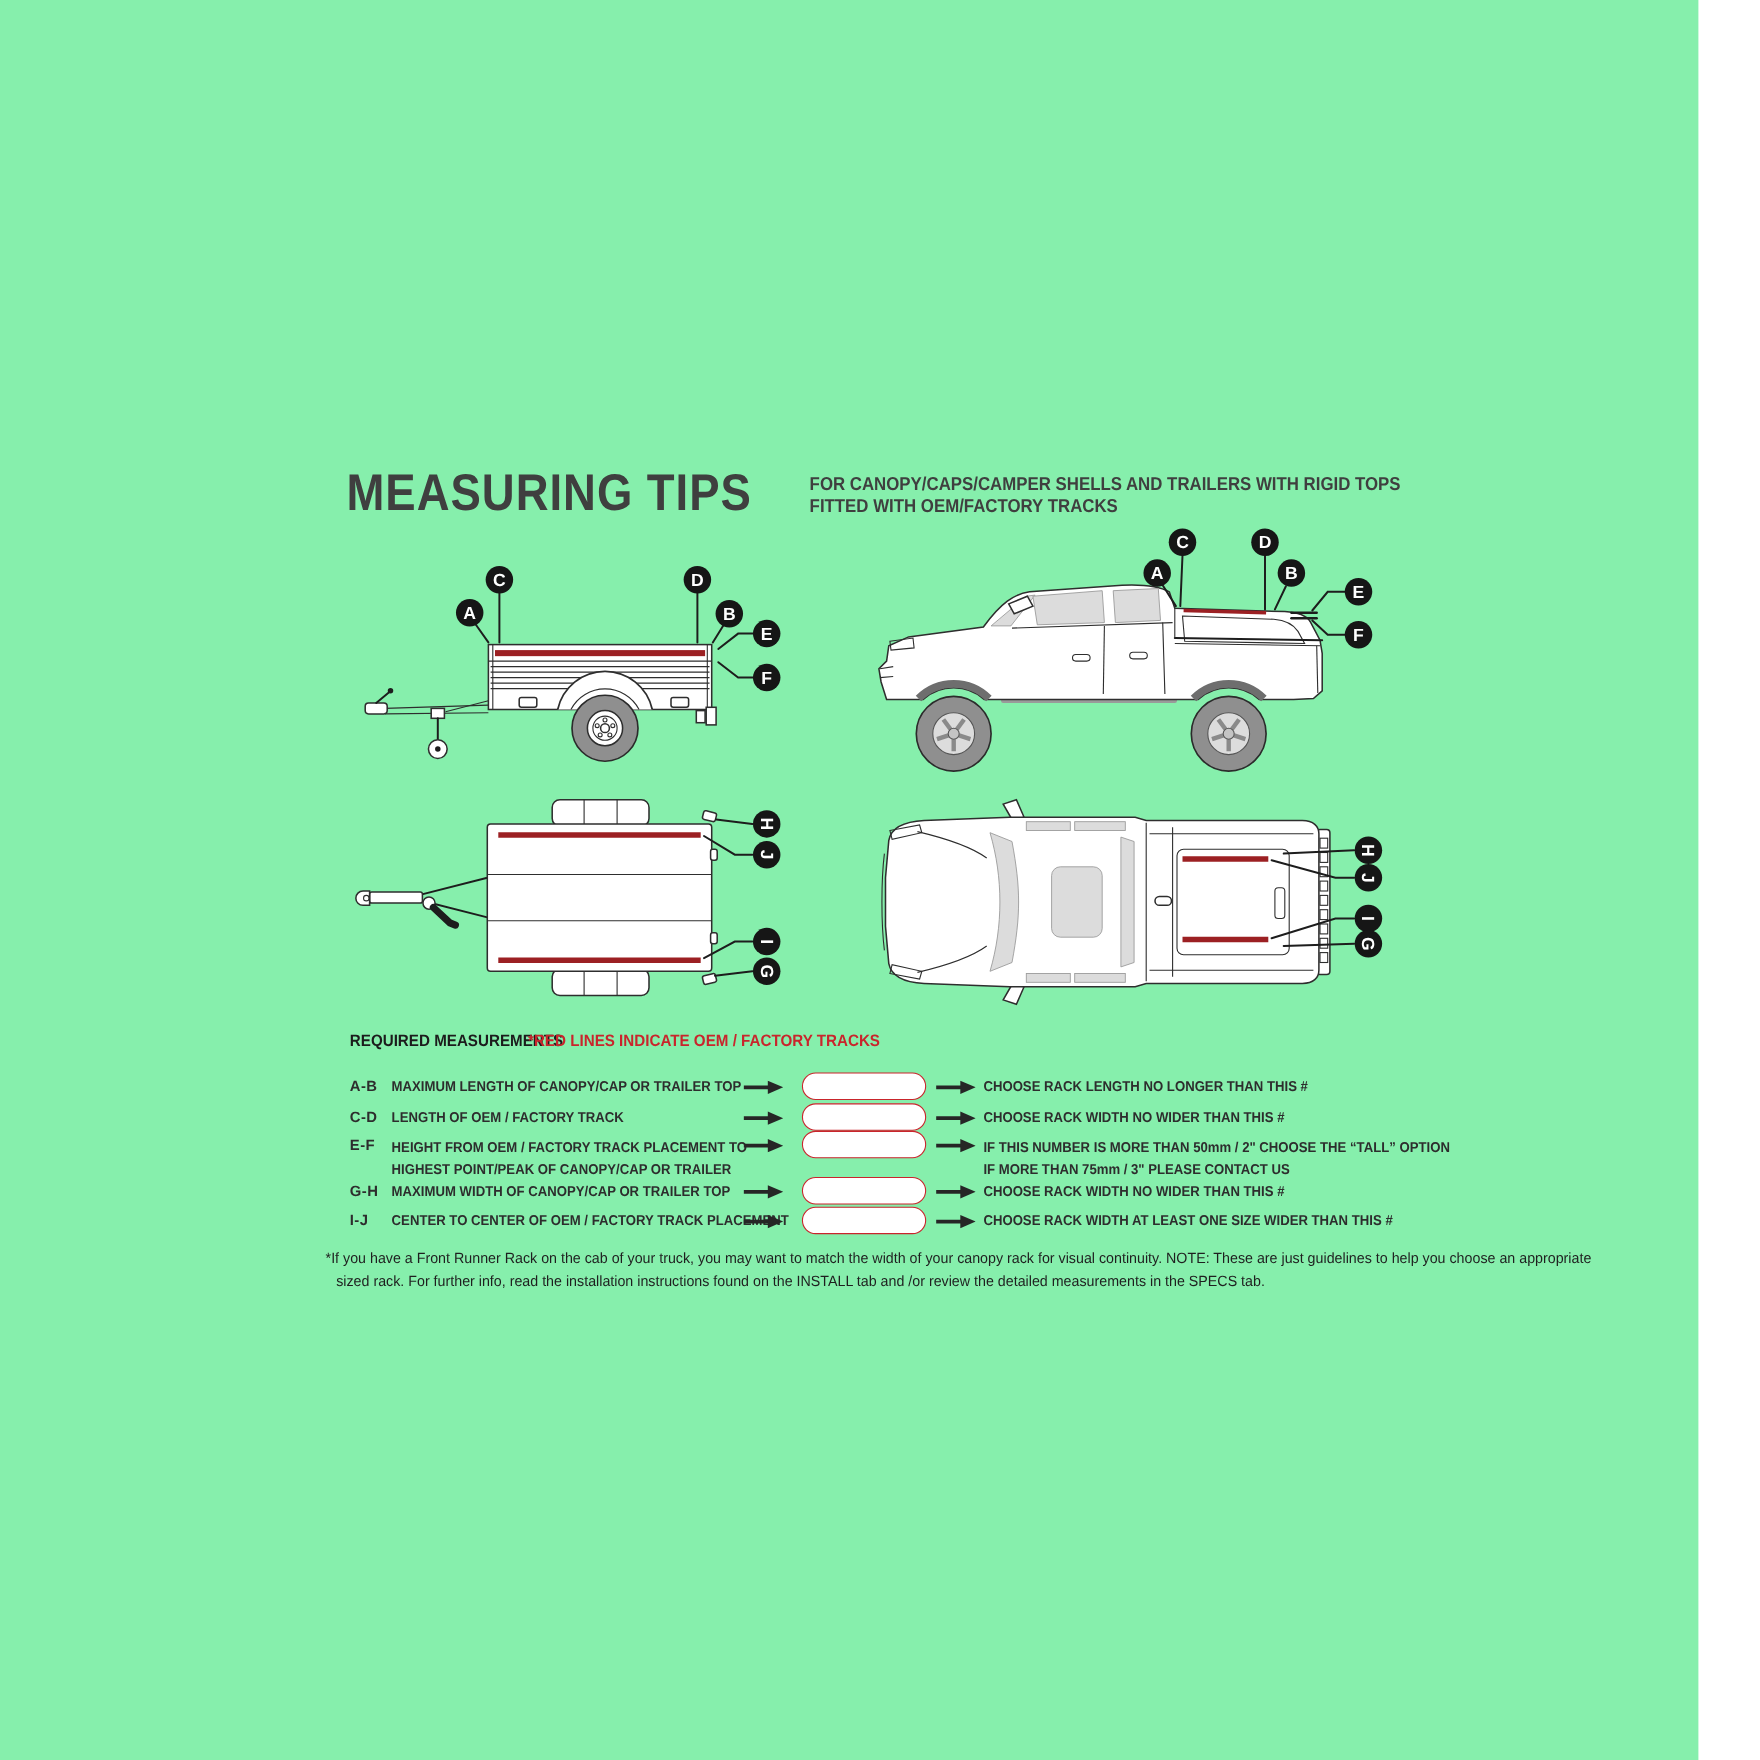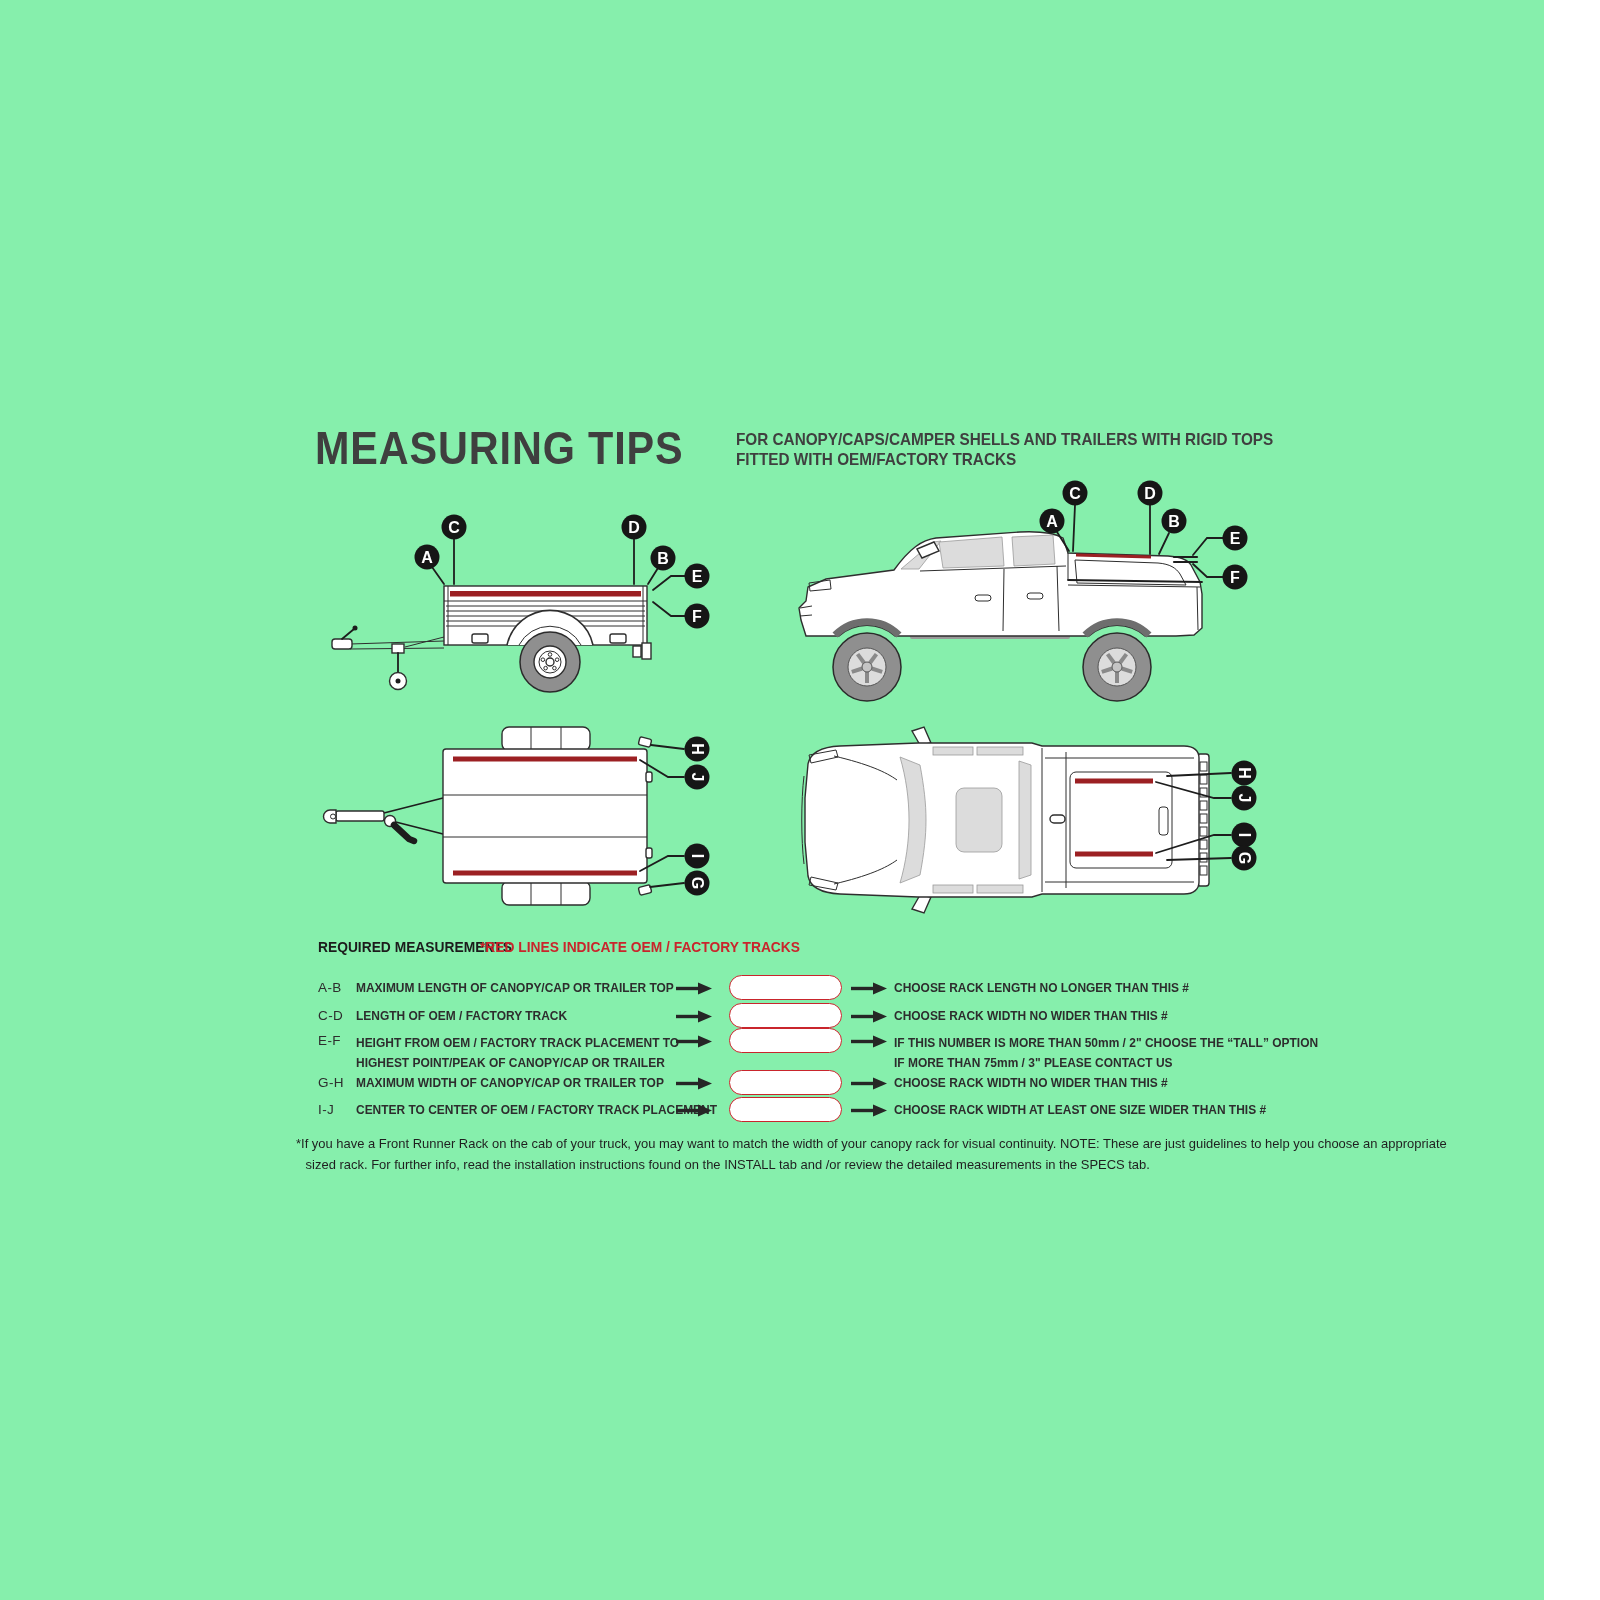--- a/index.html
+++ b/index.html
@@ -7,21 +7,21 @@
           font-family:"Liberation Sans",sans-serif;color:#2d2d2d;}
   .abs{position:absolute;}
   .title{font-weight:bold;font-size:47px;line-height:47px;color:#3f3f3f;letter-spacing:1px;
          transform:scaleX(.88);transform-origin:0 0;white-space:nowrap;}
   .subtitle{font-weight:bold;font-size:17px;line-height:19.5px;color:#3f3f3f;
          transform:scaleX(.9);transform-origin:0 0;white-space:nowrap;}
   .sec-head{font-weight:bold;font-size:15px;color:#1c1c1c;transform:scaleX(.92);
          transform-origin:0 0;white-space:nowrap;}
   .red-note{color:#c9252c;}
   .row{position:absolute;left:318px;height:16px;}
-  .code{position:absolute;left:0;top:0;font-weight:normal;font-size:13.5px;letter-spacing:.4px;white-space:nowrap;}
+  .code{position:absolute;left:0;top:0;font-weight:bold;font-size:13.5px;letter-spacing:.4px;white-space:nowrap;}
   .desc{position:absolute;left:38px;top:0;font-weight:bold;font-size:13px;line-height:16px;
         transform:scaleX(.92);transform-origin:0 0;white-space:nowrap;}
   .desc.two{line-height:20px;}
   .result{position:absolute;left:576px;top:0;font-weight:bold;font-size:13px;line-height:16px;
         transform:scaleX(.92);transform-origin:0 0;white-space:nowrap;}
   .result.two{line-height:20px;}
   .arrow{position:absolute;top:1.5px;width:36px;height:13px;}
   .pill{position:absolute;left:411px;top:-5px;width:113px;height:25px;border:1.6px solid #c9252c;
         border-radius:13px;background:#fff;box-sizing:border-box;}
   .footnote{font-size:13.5px;line-height:21px;color:#1f1f1f;transform:scaleX(.96);

